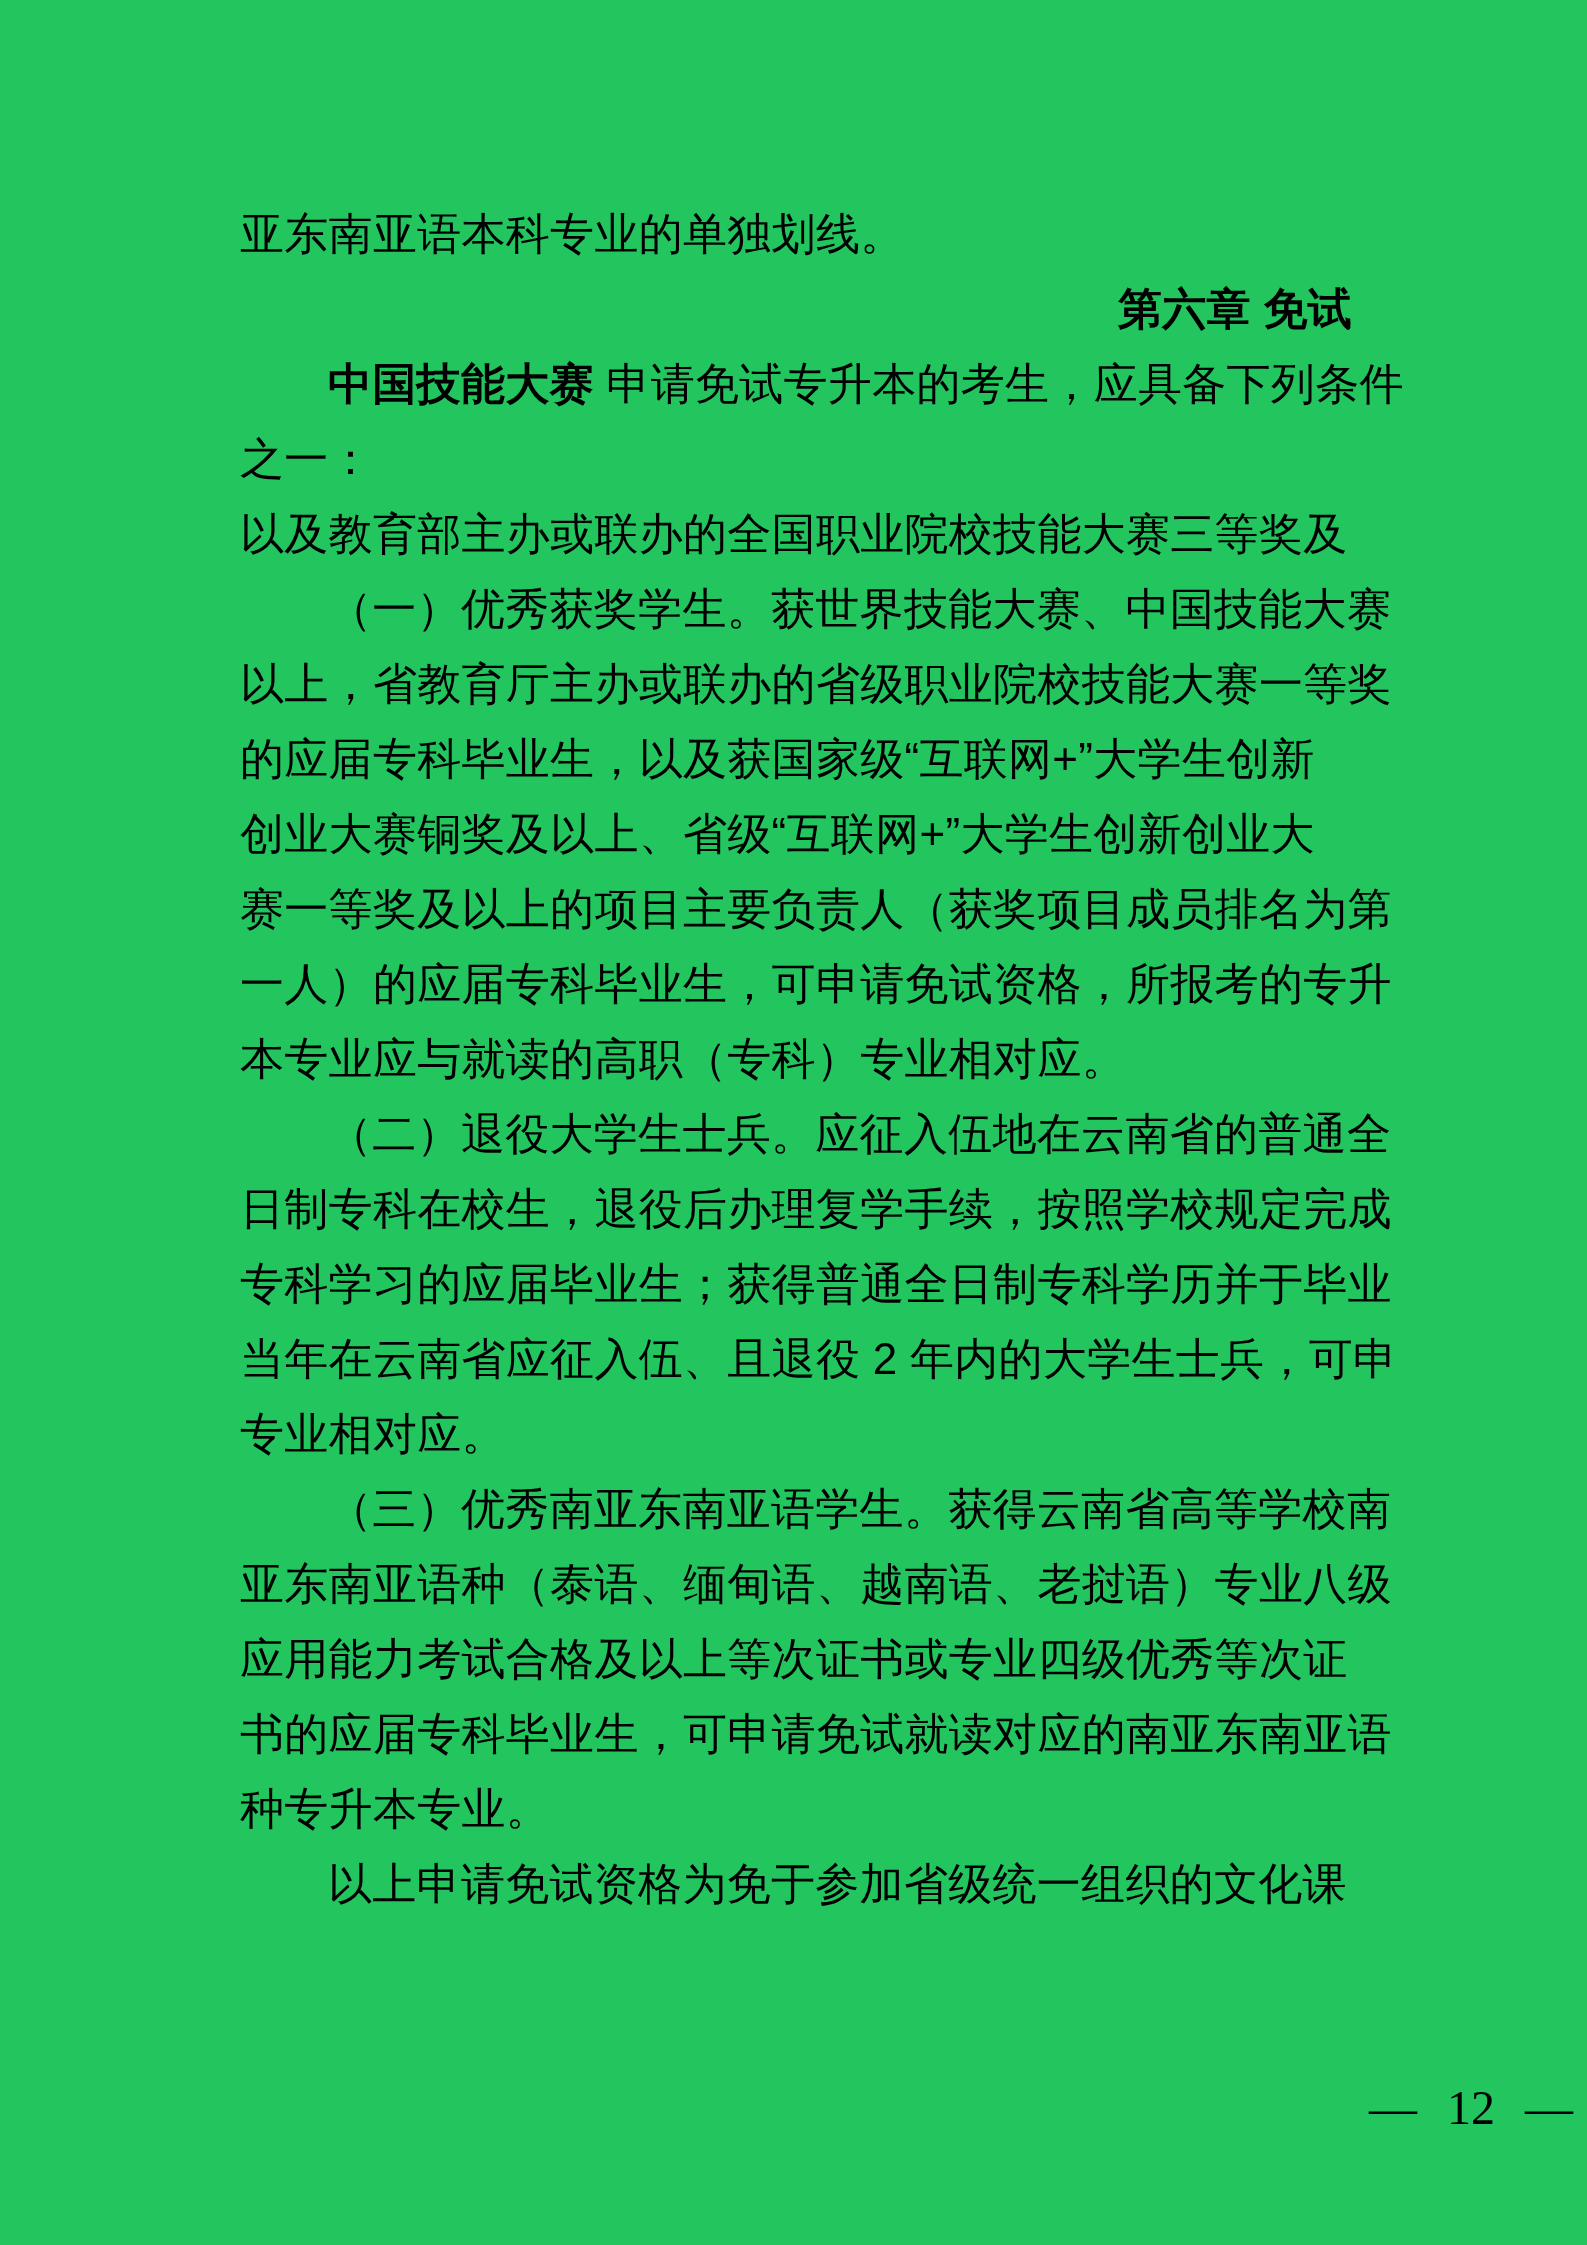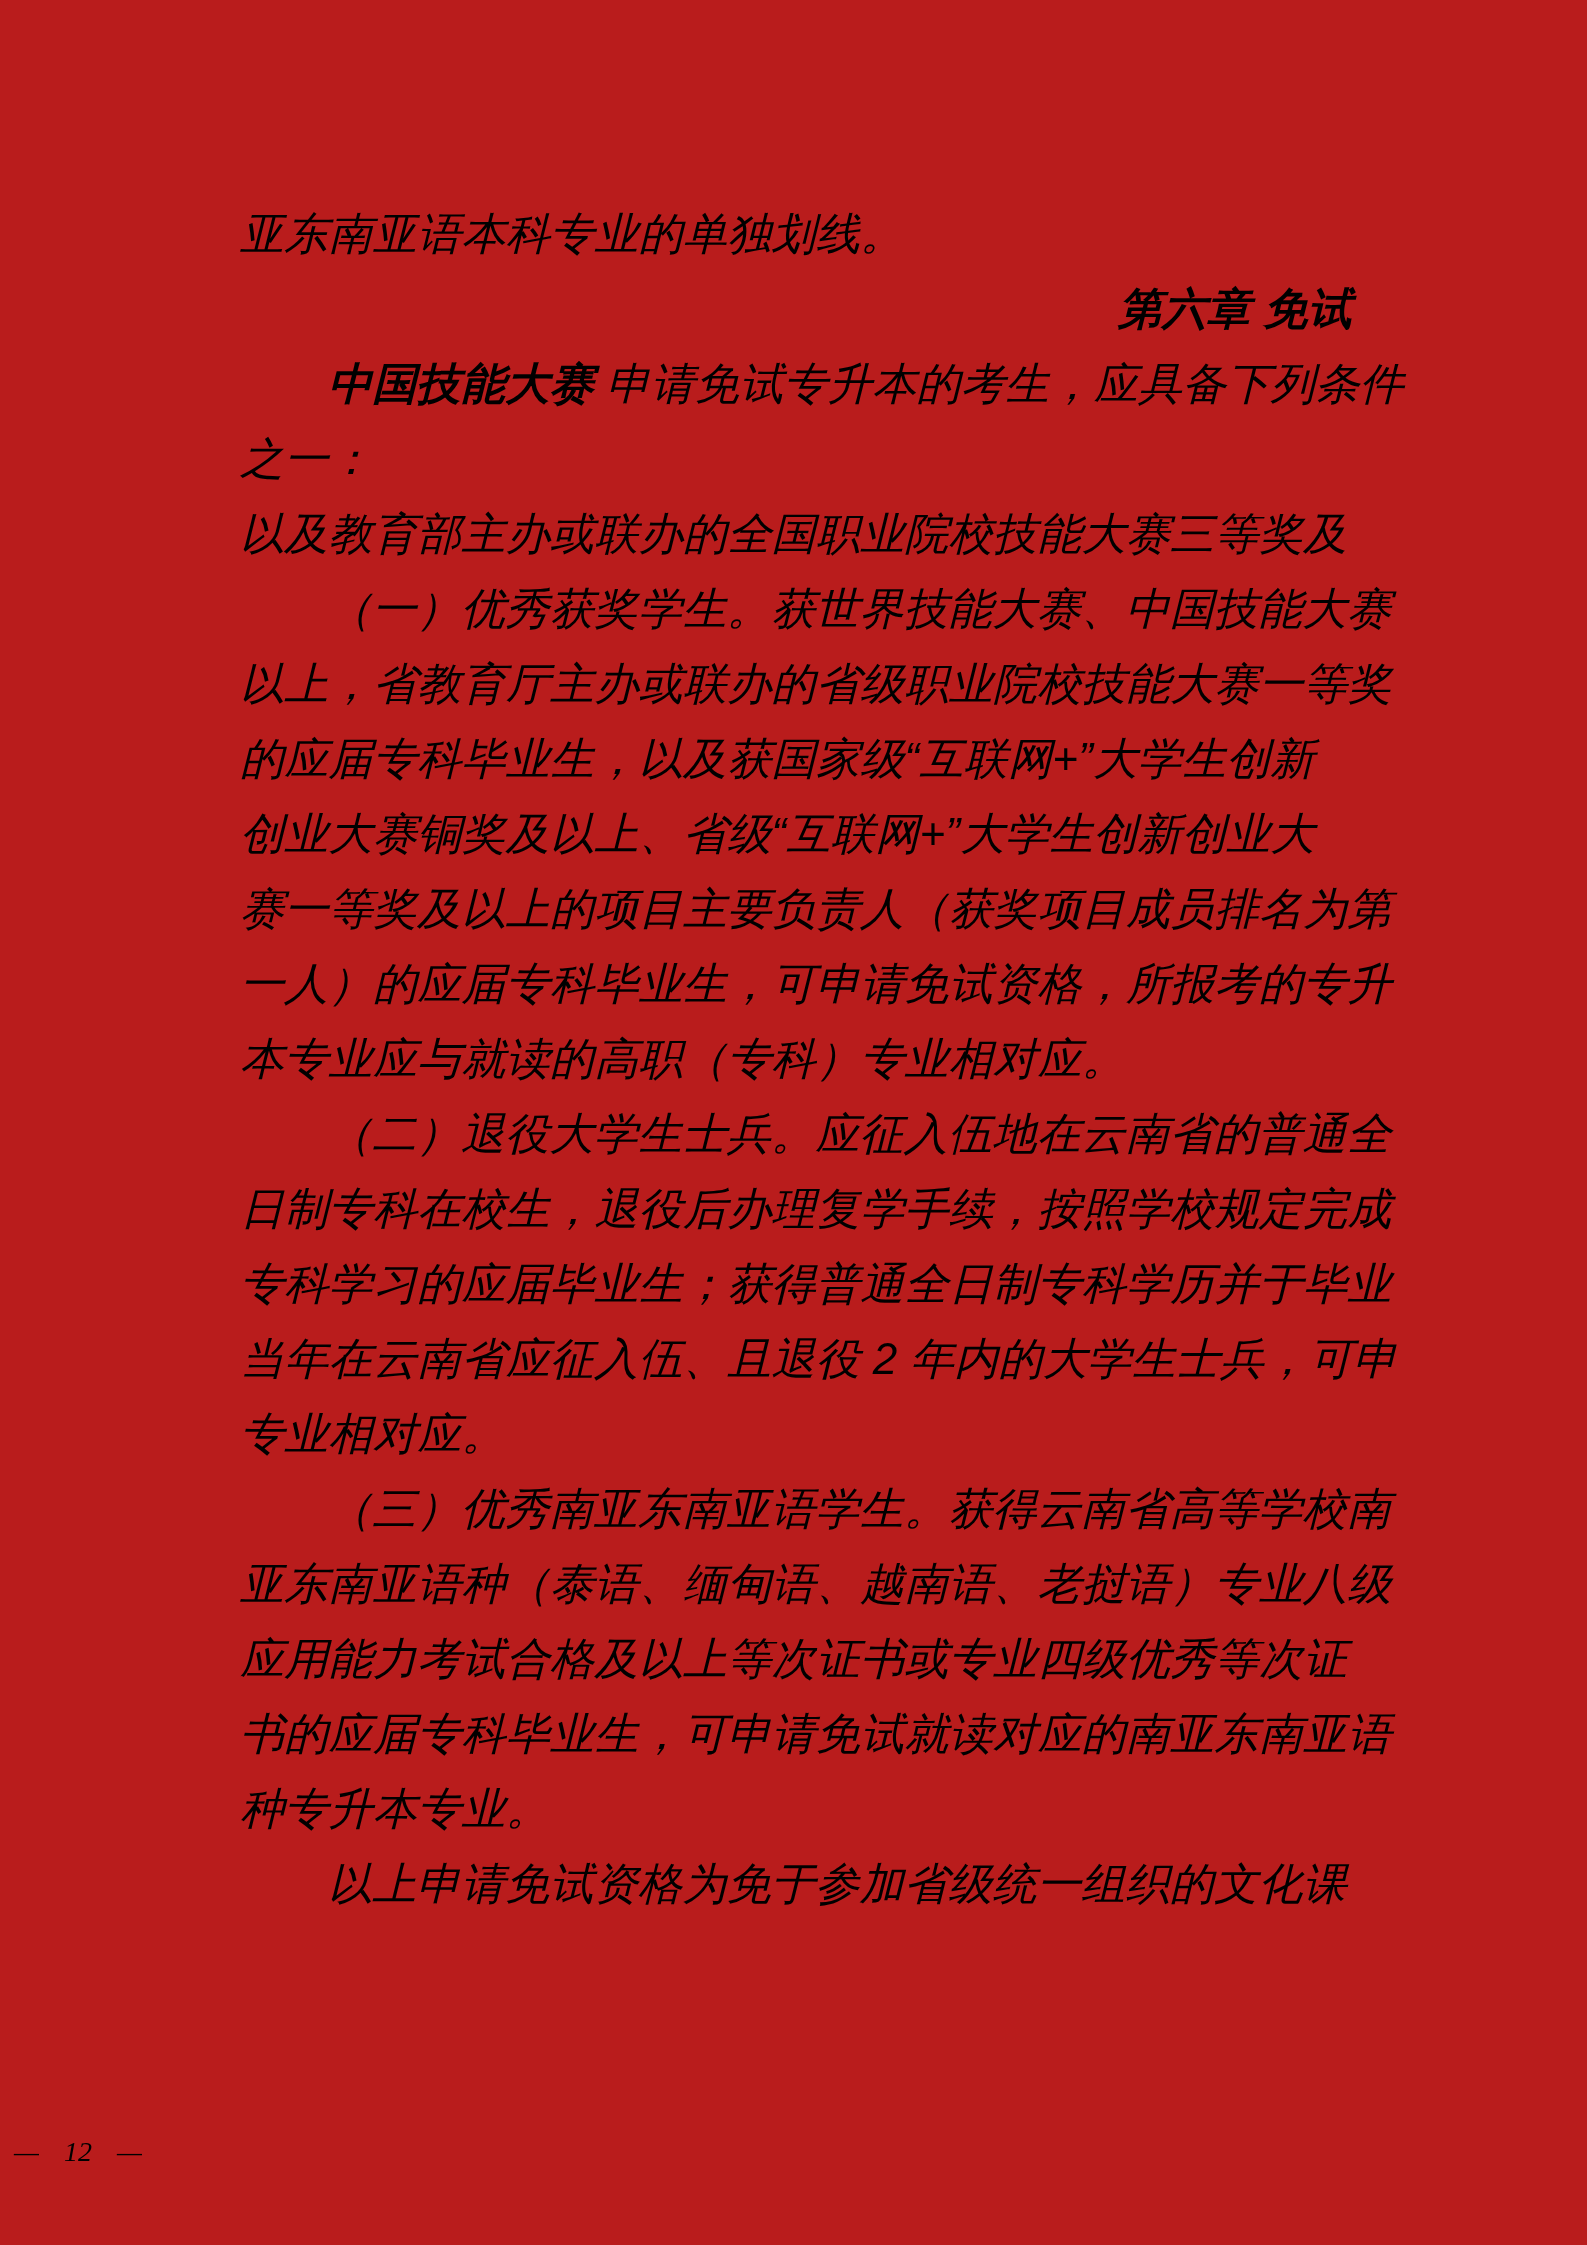--- a/index.html
+++ b/index.html
@@ -11,22 +11,21 @@
     position: relative;
     width: 1587px;
     height: 2245px;
     font-family: "Liberation Sans", sans-serif;
     color: #000000;
     overflow: hidden;
   }
   .page {
     position: absolute;
     inset: 0;
-    background: #b91c1c;
-    font-style: italic;
+    background: #22c55e;
   }
   .content {
     position: absolute;
     left: 240px;
     top: 196px;
     width: 1112px;
   }
   .line {
     font-size: 44px;
     line-height: 75px;
@@ -43,26 +42,25 @@
     text-indent: 0;
   }
   .bold-prefix {
     font-weight: bold;
   }
   .footer {
     position: absolute;
     left: 0;
     top: 2086px;
     width: 100%;
-    text-align: left;
+    text-align: right;
     font-family: "Liberation Serif", serif;
-    font-size: 28px;
+    font-size: 48px;
     line-height: 44px;
     color: #000000;
-    margin-top: 44px;
   }
   .footer .dash {
     margin: 0 14px;
   }
   .footer .num {
     margin: 0 4px;
   }
 </style>
 </head>
 <body>

